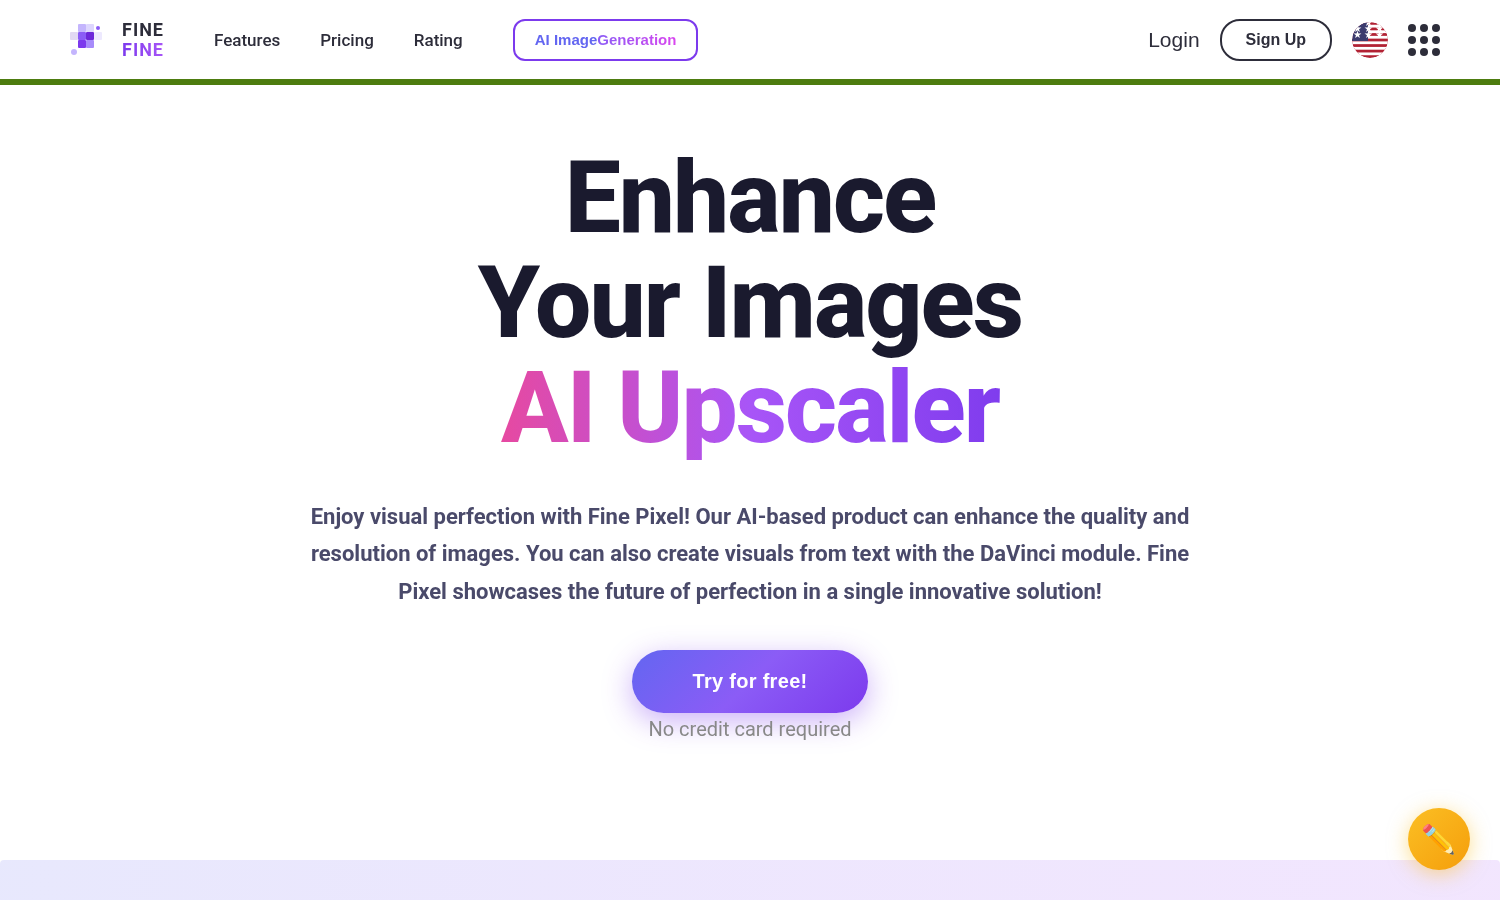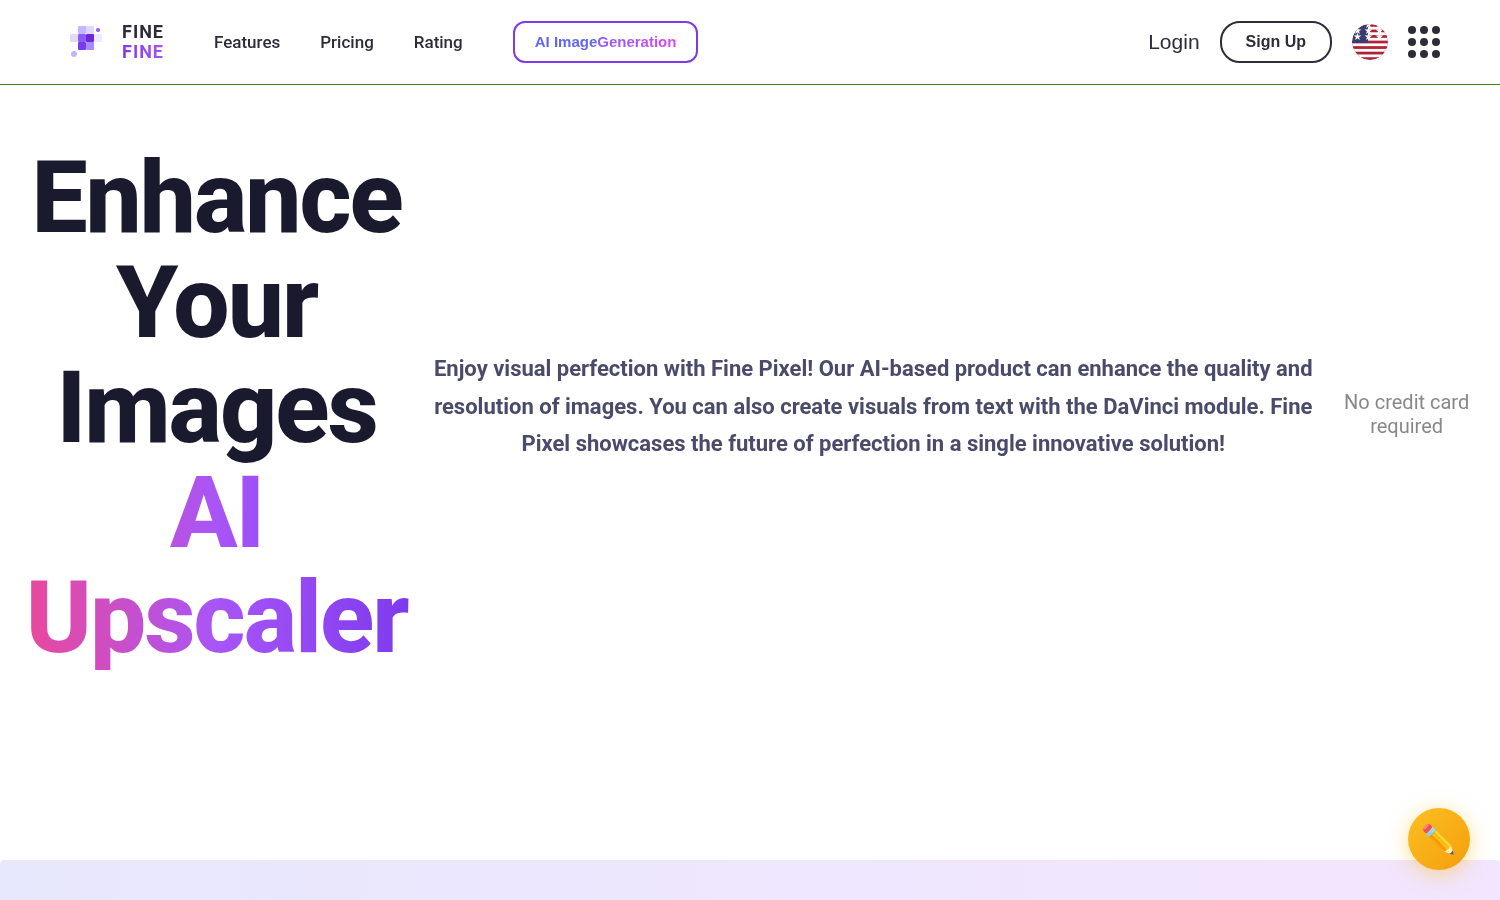--- a/index.html
+++ b/index.html
@@ -16,21 +16,21 @@
       overflow: hidden;
     }
 
     
     .navbar {
       display: flex;
       align-items: center;
       justify-content: space-between;
       padding: 0 60px;
       height: 85px;
-      border-bottom: 1px solid #4d7c0f;
+      border-bottom: 6px solid #4d7c0f;
       background: #fff;
     }
 
     .navbar-left {
       display: flex;
       align-items: center;
       gap: 50px;
     }
 
     .logo-container {
@@ -149,21 +149,21 @@
     .grid-dot {
       width: 8px;
       height: 8px;
       background: #2d2d3a;
       border-radius: 50%;
     }
 
     
     .hero {
       display: flex;
-      flex-direction: row;
+      flex-direction: column;
       align-items: center;
       padding: 60px 20px 40px;
       text-align: center;
     }
 
     .hero-title {
       font-size: 100px;
       font-weight: 800;
       color: #1a1a2e;
       line-height: 1.05;
@@ -349,20 +349,21 @@
 
 <main class="hero">
   <h1 class="hero-title">
     <span class="enhance">Enhance</span>
     <span class="your-images">Your Images</span>
     <span class="ai-upscaler">AI Upscaler</span>
   </h1>
 
   <p class="hero-description">Enjoy visual perfection with Fine Pixel! Our AI-based product can enhance the quality and resolution of images. You can also create visuals from text with the DaVinci module. Fine Pixel showcases the future of perfection in a single innovative solution!</p>
 
+  <button class="try-btn">Try for free!</button>
 
   <p class="no-credit">No credit card required</p>
 </main>
 
 <div class="bottom-bar"></div>
 
 <div class="chat-widget">
   <span>✏️</span>
 </div>
 

